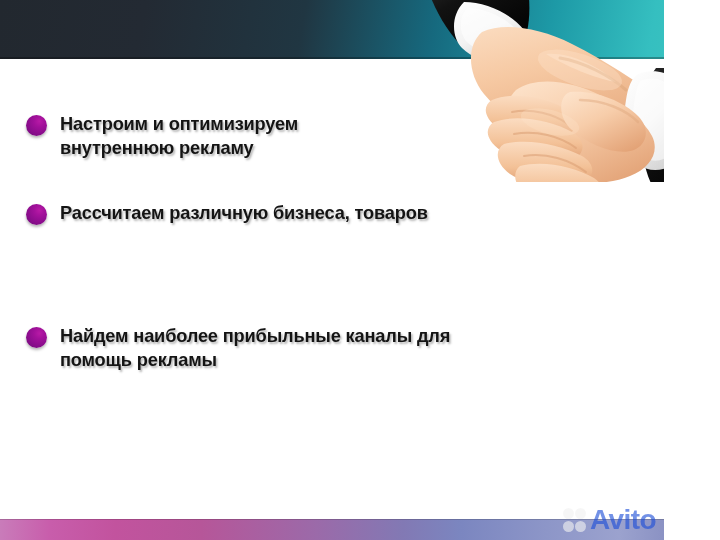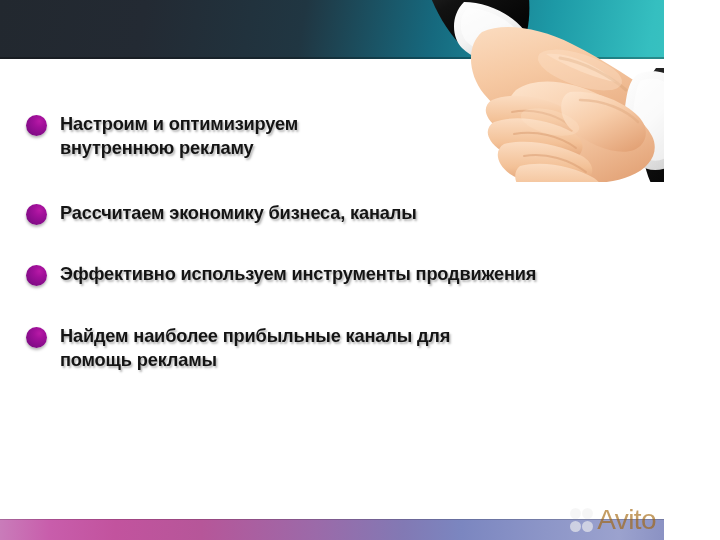--- a/index.html
+++ b/index.html
@@ -127,23 +127,23 @@
     margin-right: 4px;
   }
   .wm-logo i {
     display: block;
     width: 11px; height: 11px;
     border-radius: 50%;
     background: #f2f2f2;
   }
   .wm-text {
     font-family: "Liberation Sans", sans-serif;
-    font-weight: normal;
+    font-weight: bold;
     font-size: 28px;
-    color: #a16207;
+    color: #1d4ed8;
     letter-spacing: -0.6px;
     line-height: 1;
   }
 </style>
 </head>
 <body>
 
 <div id="slide">
 
   <div class="band-top"></div>
@@ -236,27 +236,23 @@
   <div class="bullets">
 
     <div class="bullet-row" style="top:53px;">
       <span class="dot"></span>
       <span class="txt">Настроим и оптимизируем
 внутреннюю рекламу</span>
     </div>
 
     <div class="bullet-row" style="top:142px;">
       <span class="dot"></span>
-      <span class="txt">Рассчитаем экономику бизнеса, каналы</span>
+      <span class="txt">Рассчитаем различную бизнеса, товаров</span>
     </div>
 
-    <div class="bullet-row" style="top:203px;">
-      <span class="dot"></span>
-      <span class="txt">Эффективно используем инструменты продвижения</span>
-    </div>
 
     <div class="bullet-row" style="top:265px;">
       <span class="dot"></span>
       <span class="txt">Найдем наиболее прибыльные каналы для
 помощь рекламы</span>
     </div>
 
 
   </div>
 

